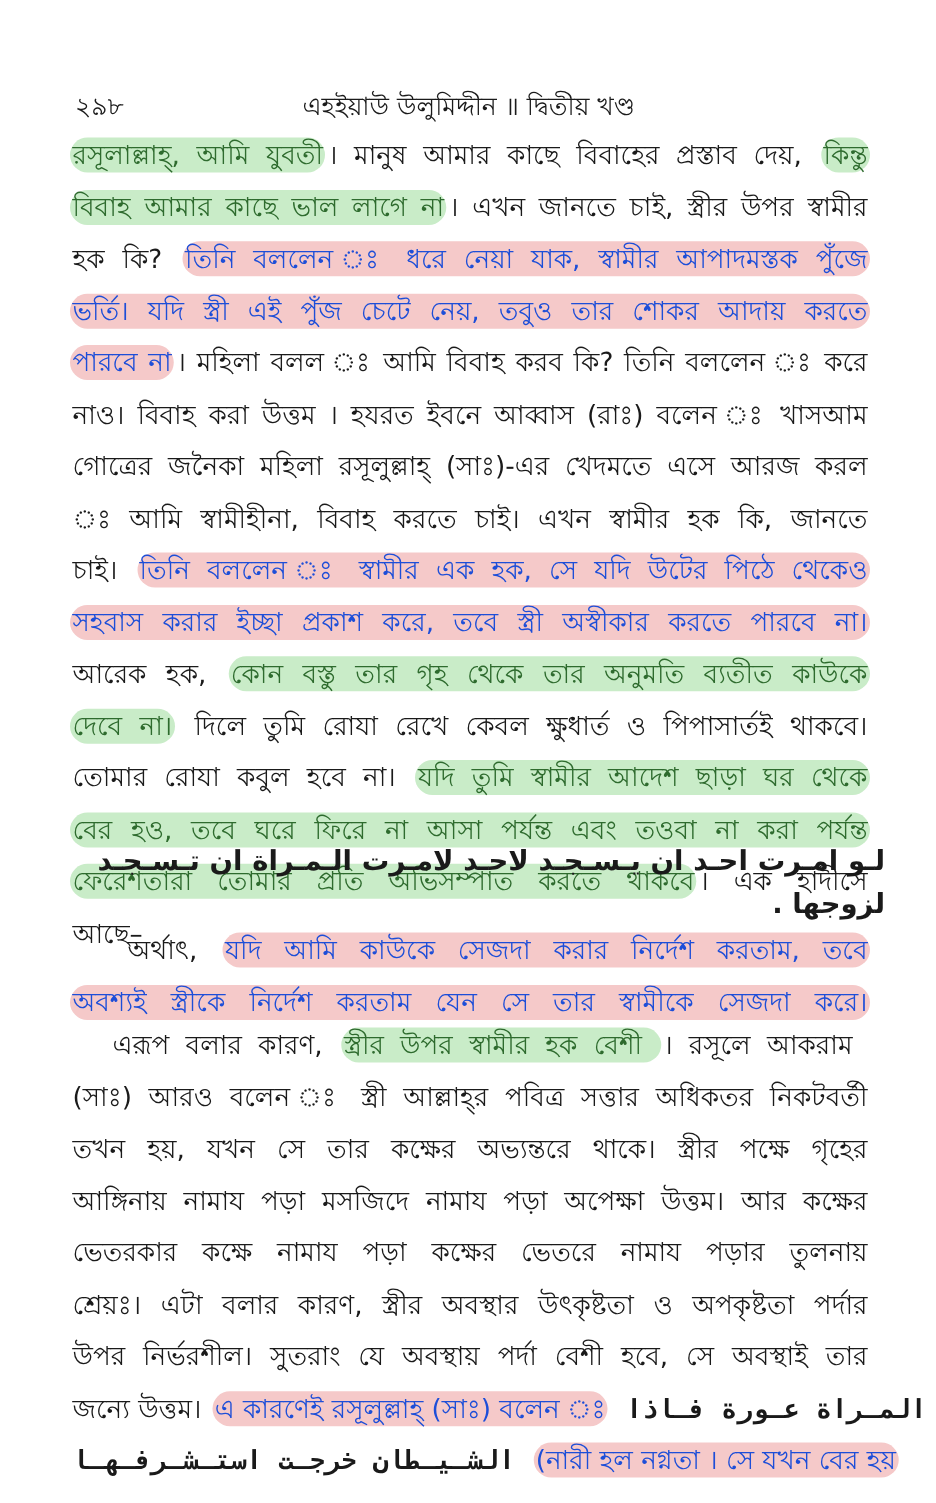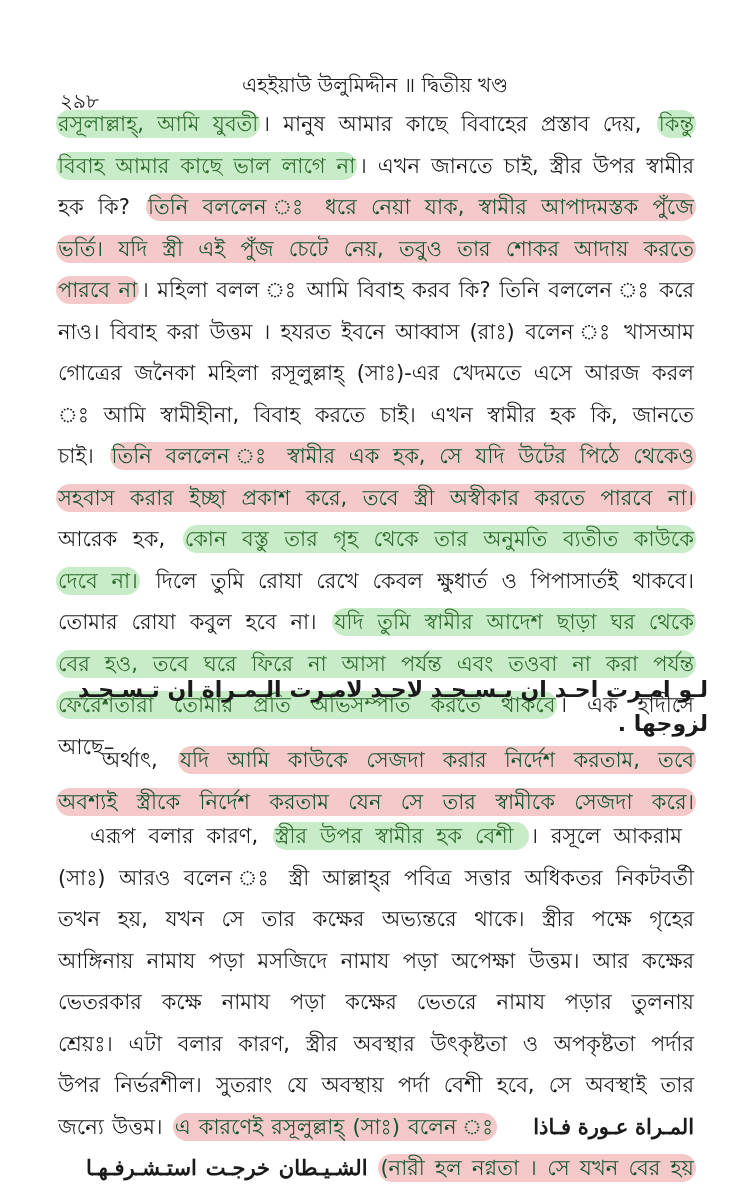--- a/index.html
+++ b/index.html
@@ -1,28 +1,28 @@
 <!DOCTYPE html>
 <html><head>
 <meta charset="utf-8">
 <style>
   html,body{margin:0;padding:0;background:#ffffff;}
   body{width:749px;height:1202px;position:relative;overflow:hidden;
        font-family:"DejaVu Sans",sans-serif;color:#1a1a1a;}
   .page{position:absolute;left:0;top:0;width:749px;height:1202px;}
   .header{position:absolute;left:60px;top:70px;width:630px;height:32px;font-size:20px;}
-  .page-num{position:absolute;left:0;top:16px;text-align:right;}
+  .page-num{position:absolute;left:0;top:0;text-align:right;}
   .running-title{position:absolute;left:0;right:0;text-align:center;top:0;}
   .line{position:absolute;left:56px;width:640px;height:36px;font-size:21px;line-height:36px;
         white-space:nowrap;text-align:justify;text-align-last:justify;}
   .line.noj{text-align:left;text-align-last:left;}
   .seg{padding:2px 2px;}
   .hl-green{background:#c9ecc8;color:#2e6b2e;border-radius:14px;}
-  .hl-red{background:#f5c9c9;color:#14532d;border-radius:14px;}
-  .arabic{font-family:Liberation Serif, serif;direction:rtl;font-weight:bold;margin-left:28px;}
+  .hl-red{background:#f5c9c9;color:#1d4ed8;border-radius:14px;}
+  .arabic{font-family:Liberation Mono, monospace;direction:rtl;font-weight:bold;}
   .ar-line{position:absolute;left:60px;width:630px;height:36px;font-size:22px;line-height:36px;
            direction:rtl;text-align:justify;text-align-last:justify;font-weight:bold;white-space:nowrap;margin-left:18px;}
 </style>
 </head>
 <body>
 
 <div class="page">
   <div class="header">
     <span class="page-num">২৯৮</span>
     <span class="running-title">এহইয়াউ উলুমিদ্দীন ॥ দ্বিতীয় খণ্ড</span>

